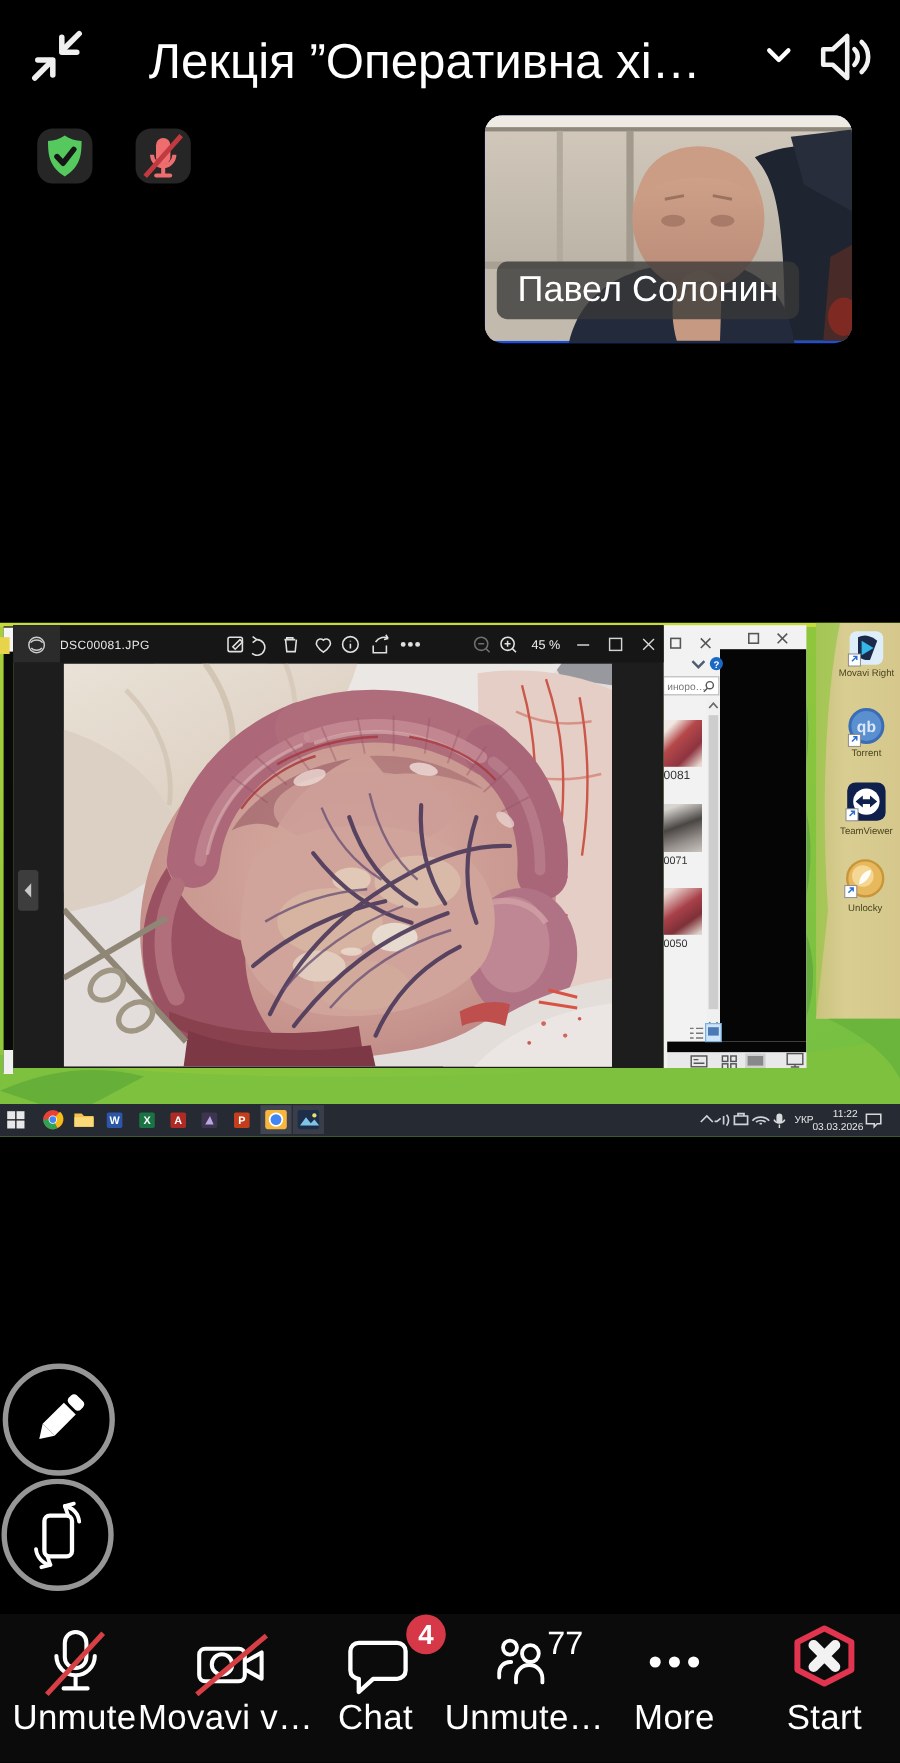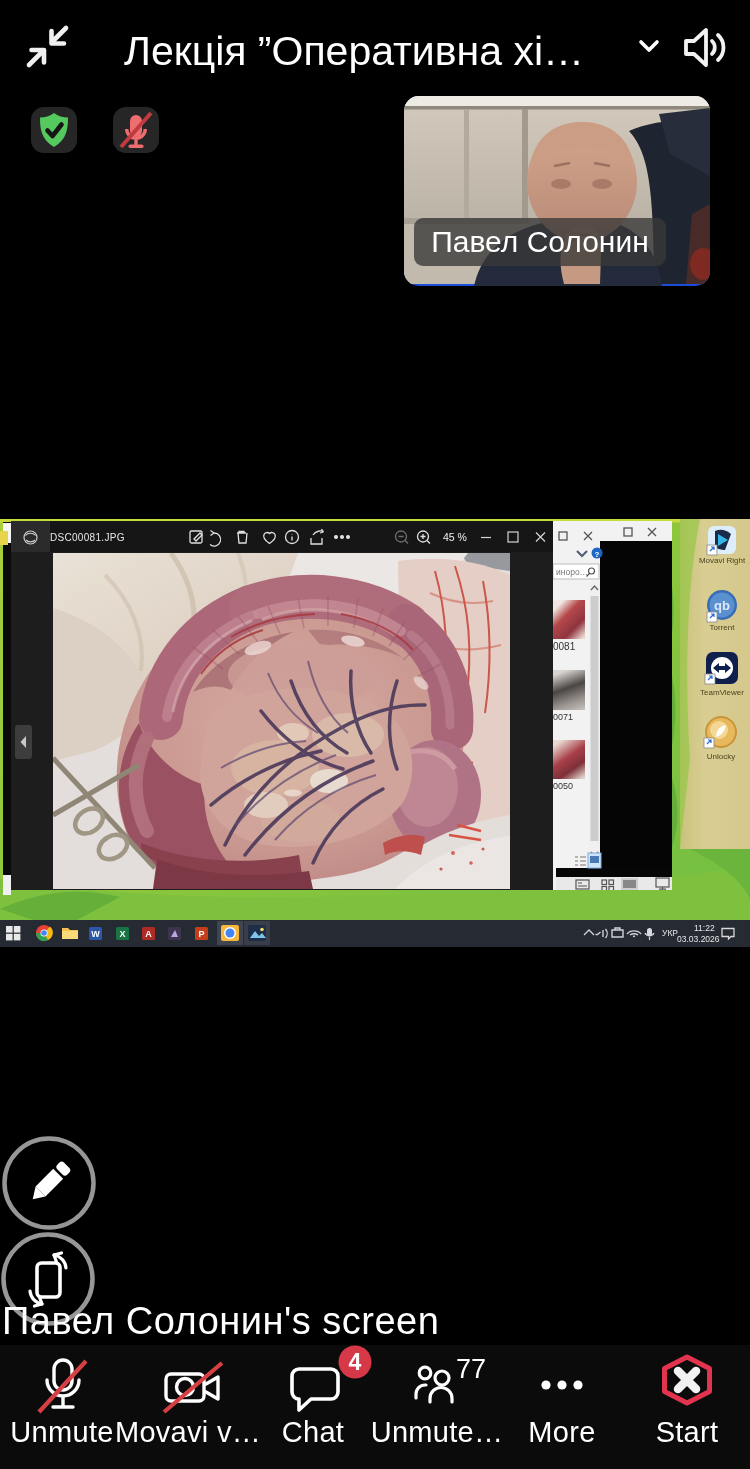--- a/index.html
+++ b/index.html
@@ -438,21 +438,20 @@
   <svg class="abs" style="left:0;top:132px" width="100" height="98" viewBox="0 0 100 98">
     <circle cx="48" cy="47" r="44.5" stroke="rgba(200,200,200,0.75)" stroke-width="4.5" fill="none"></circle>
     <rect x="37" y="31" width="23" height="34" rx="4.5" stroke="#fff" stroke-width="3.6" fill="none"></rect>
     <g stroke="#fff" stroke-width="3.2" fill="none" stroke-linecap="round" stroke-linejoin="round">
       <path d="M66 36 a14.5 14.5 0 0 0 -12 -13"></path>
       <path d="M54 23 l7.5 -2 M54 23 l2.5 7"></path>
       <path d="M30 59 a14.5 14.5 0 0 0 12 13"></path>
       <path d="M42 72 l-7.5 2 M42 72 l-2.5 -7"></path>
     </g>
   </svg>
-  <div class="abs wt" style="left:2px;top:200px;font-size:38px;letter-spacing:0.5px;white-space:nowrap">Павел Солонин's screen</div>
 
   <div class="abs" style="left:0;top:245px;width:750px;height:124px;background:#0b0b0b"></div>
 
   <svg class="abs" style="left:30px;top:252px" width="66" height="66" viewBox="0 0 66 66">
     <g stroke="#fff" stroke-width="3.4" fill="none" stroke-linecap="round">
       <rect x="24" y="8" width="18" height="30" rx="9"></rect>
       <path d="M17 28 a16 16 0 0 0 32 0"></path>
       <path d="M33 45 v8 M23 55 h20"></path>
     </g>
     <line x1="9" y1="60" x2="56" y2="9" stroke="#d64045" stroke-width="4.2"></line>

